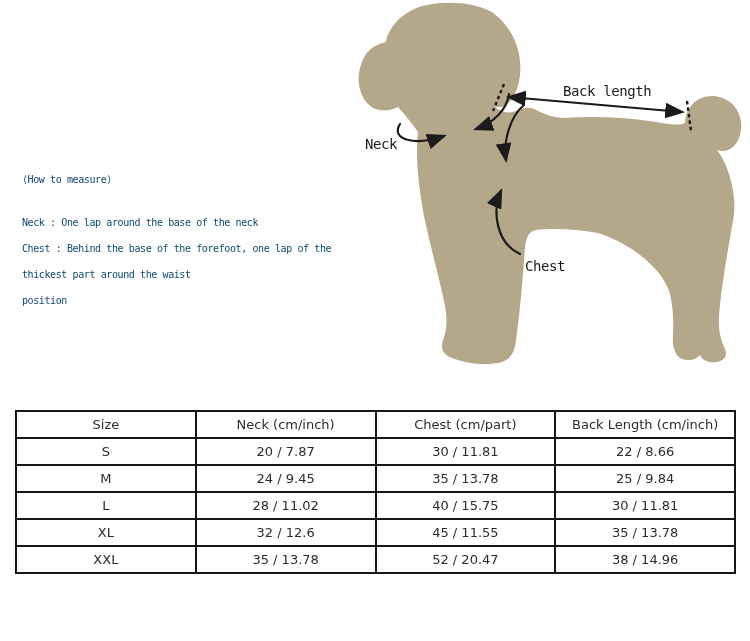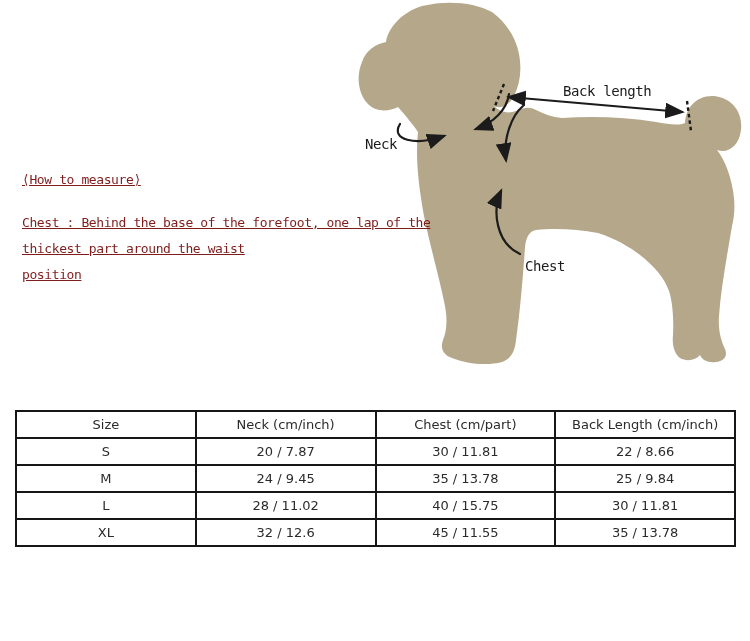--- a/index.html
+++ b/index.html
@@ -5,21 +5,21 @@
   html,body{margin:0;padding:0;background:#fff;}
   .screen{
     position:relative;width:750px;height:641px;background:#ffffff;
     font-family:"DejaVu Sans","Liberation Sans",sans-serif;overflow:hidden;
   }
 
   
   .instructions{
     position:absolute;left:22px;top:170px;width:420px;
     font-family:"DejaVu Sans Mono","Liberation Mono",monospace;
-    font-size:13px;letter-spacing:-0.4px;color:#7f1d1d;text-decoration:underline;
+    font-size:10px;letter-spacing:-0.4px;color:#0c4a6e;
   }
   .instructions .title{line-height:20px;margin-bottom:20px;}
   .instructions .line{line-height:26px;white-space:nowrap;}
 
   
   .diagram{position:absolute;left:330px;top:0;width:420px;height:400px;}
   .diagram svg{display:block;}
   .anno{fill:none;stroke:#1b1b1b;stroke-width:2.2;stroke-linecap:round;}
   .dash{stroke:#1b1b1b;stroke-width:2.4;stroke-dasharray:3.5 3;stroke-linecap:butt;}
   .svg-label{
@@ -103,20 +103,21 @@
       <path class="anno" d="M 190 254 C 166 243 162 211 171 191" marker-end="url(#arr)"></path>
 
       <text class="svg-label" x="35" y="149">Neck</text>
       <text class="svg-label" x="233" y="96">Back length</text>
       <text class="svg-label" x="195" y="271">Chest</text>
     </svg>
   </div>
 
   <div class="instructions">
     <div class="title">⟨How to measure⟩</div>
+    <div class="line">Neck : One lap around the base of the neck</div>
     <div class="line">Chest : Behind the base of the forefoot, one lap of the</div>
     <div class="line">thickest part around the waist</div>
     <div class="line">position</div>
   </div>
 
   <table class="size-table">
     <colgroup>
         <col style="width:25%">
         <col style="width:25%">
         <col style="width:25%">
@@ -148,16 +149,22 @@
         <td>28 / 11.02</td>
         <td>40 / 15.75</td>
         <td>30 / 11.81</td>
       </tr>
       <tr>
         <td>XL</td>
         <td>32 / 12.6</td>
         <td>45 / 11.55</td>
         <td>35 / 13.78</td>
       </tr>
+      <tr>
+        <td>XXL</td>
+        <td>35 / 13.78</td>
+        <td>52 / 20.47</td>
+        <td>38 / 14.96</td>
+      </tr>
     </tbody>
   </table>
 
 </div>
 
 </body></html>

